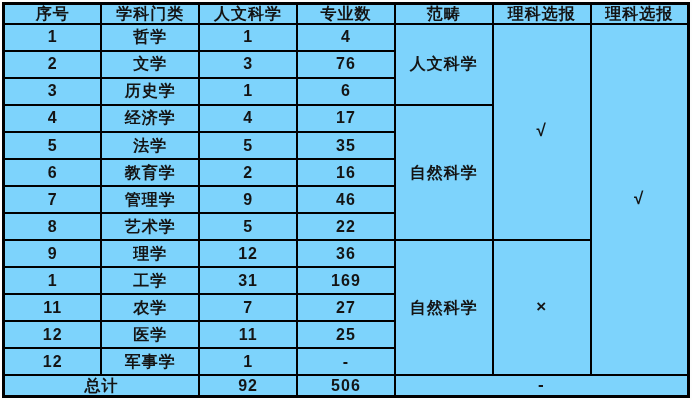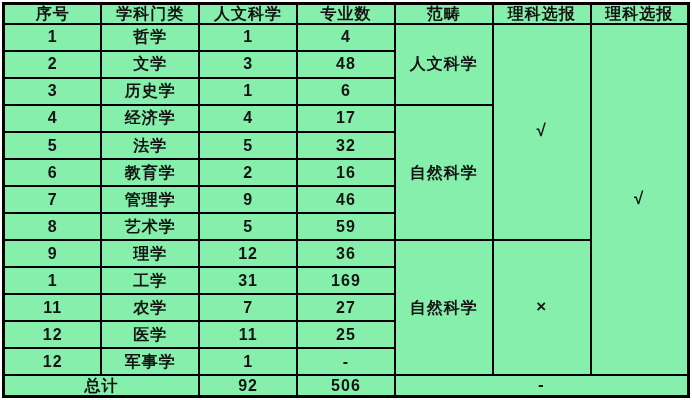--- a/index.html
+++ b/index.html
@@ -9,21 +9,21 @@
     width: 692px;
     height: 400px;
     overflow: hidden;
   }
   table.disc-table {
     table-layout: fixed;
     border-collapse: collapse;
     width: 688px;
     height: 396px;
     margin: 2px;
-    background: #86efac;
+    background: #7dd3fc;
     font-family: "Liberation Sans", "DejaVu Sans", sans-serif;
     font-weight: 700;
     color: #141414;
     font-size: 16px;
   }
   table.disc-table th,
   table.disc-table td {
     border: 2px solid #000;
     text-align: center;
     vertical-align: middle;
@@ -68,58 +68,58 @@
         <td>1</td>
         <td>4</td>
         <td rowspan="3">人文科学</td>
         <td rowspan="8" class="mark-cell">√</td>
         <td rowspan="13" class="mark-cell">√</td>
       </tr>
       <tr>
         <td>2</td>
         <td>文学</td>
         <td>3</td>
-        <td>48</td>
+        <td>76</td>
       </tr>
       <tr>
         <td>3</td>
         <td>历史学</td>
         <td>1</td>
         <td>6</td>
       </tr>
       <tr>
         <td>4</td>
         <td>经济学</td>
         <td>4</td>
         <td>17</td>
         <td rowspan="5">自然科学</td>
       </tr>
       <tr>
         <td>5</td>
         <td>法学</td>
         <td>5</td>
-        <td>32</td>
+        <td>35</td>
       </tr>
       <tr>
         <td>6</td>
         <td>教育学</td>
         <td>2</td>
         <td>16</td>
       </tr>
       <tr>
         <td>7</td>
         <td>管理学</td>
         <td>9</td>
         <td>46</td>
       </tr>
       <tr>
         <td>8</td>
         <td>艺术学</td>
         <td>5</td>
-        <td>59</td>
+        <td>22</td>
       </tr>
       <tr>
         <td>9</td>
         <td>理学</td>
         <td>12</td>
         <td>36</td>
         <td rowspan="5">自然科学</td>
         <td rowspan="5" class="mark-cell">×</td>
       </tr>
       <tr>

